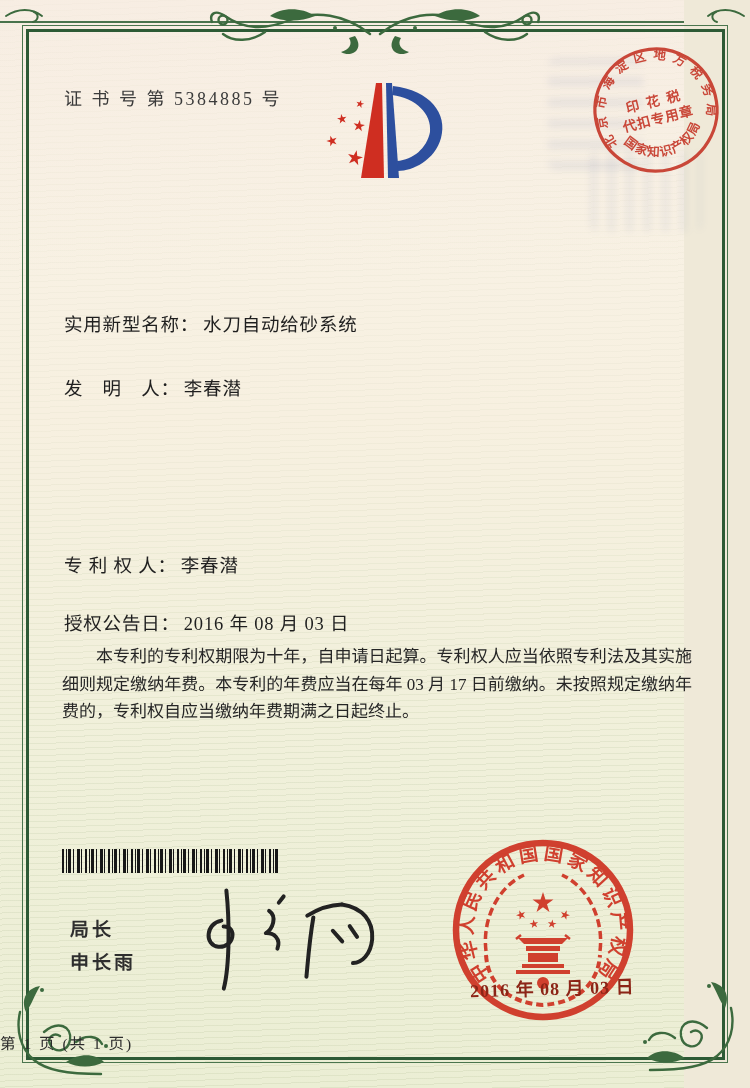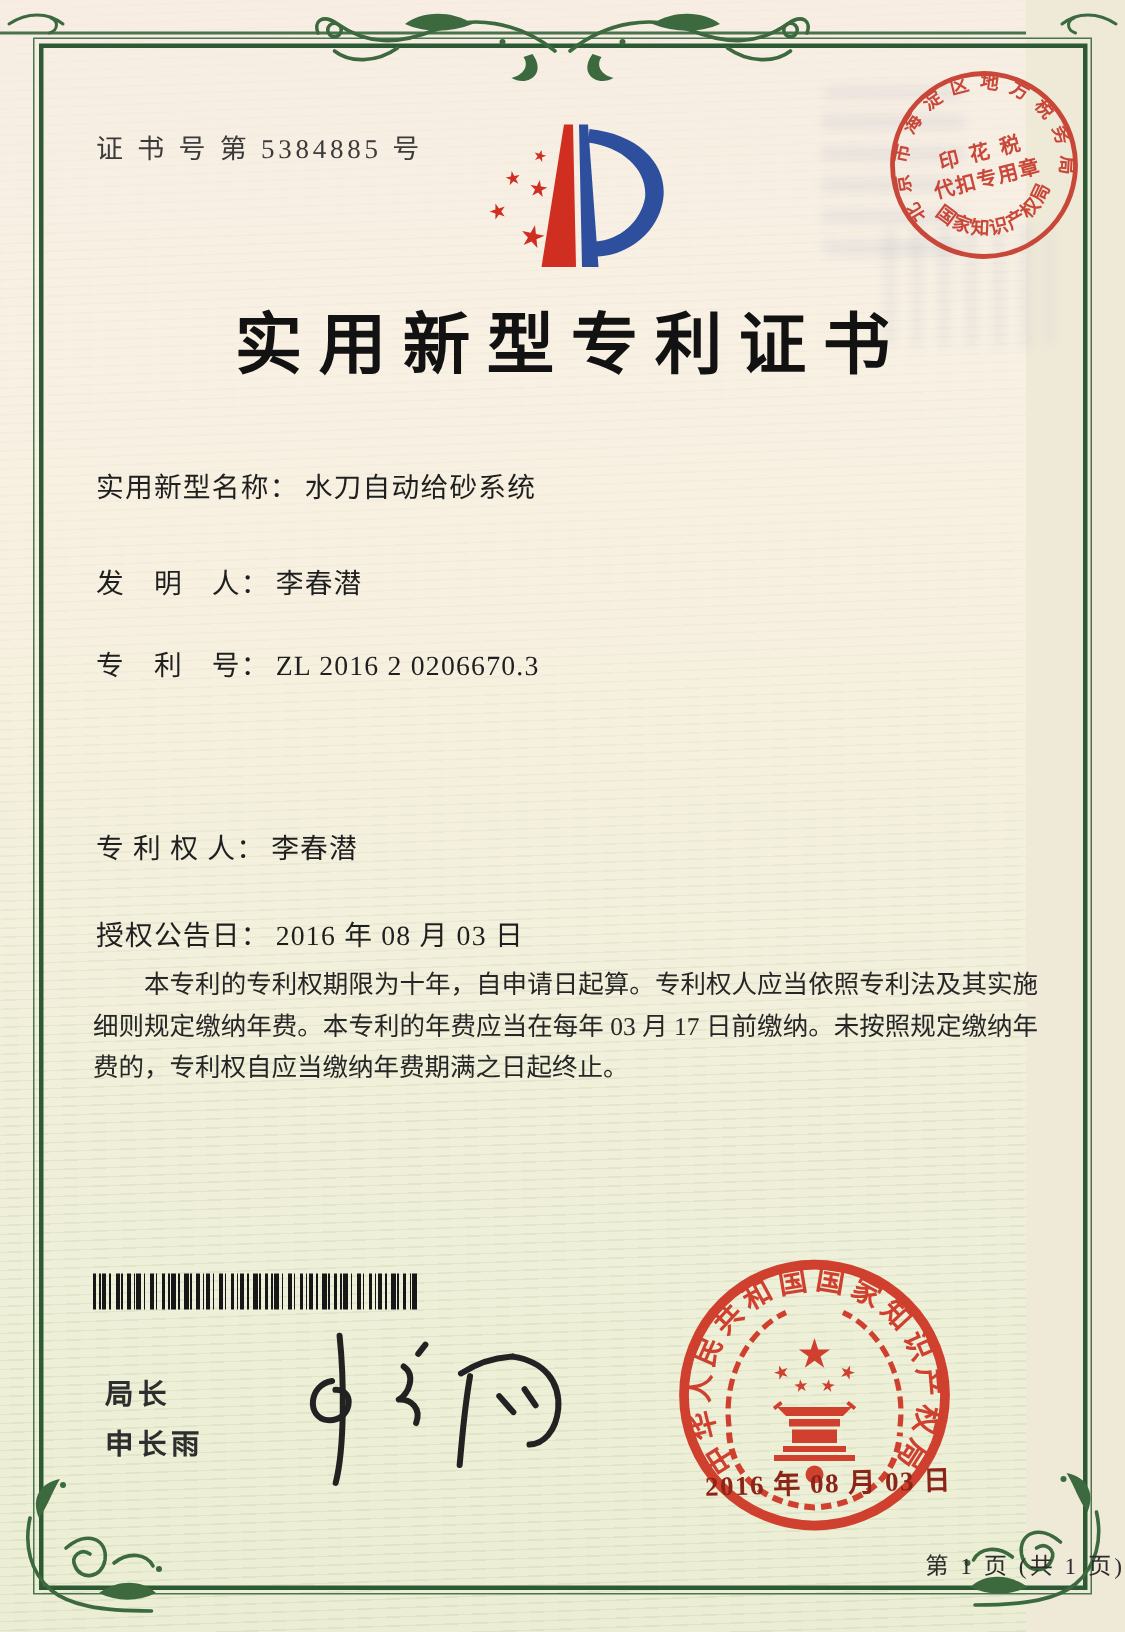--- a/index.html
+++ b/index.html
@@ -43,21 +43,21 @@
           #171717 11px 12px,rgba(0,0,0,0) 12px 15px,
           #171717 15px 18px,rgba(0,0,0,0) 18px 19px,
           #171717 19px 20px,rgba(0,0,0,0) 20px 23px);}
   .director{position:absolute;left:70px;z-index:2;font-size:19px;color:#2e2e2e;
         font-family:"Liberation Sans","DejaVu Sans",sans-serif;font-weight:600;letter-spacing:3px;}
   .dt{top:914px}.dn{top:947px}
   .signature{position:absolute;left:192px;top:880px;z-index:2;transform:rotate(-2deg);}
   .seal{position:absolute;left:448px;top:835px;z-index:2;opacity:.95;}
   .seal-date{position:absolute;left:470px;top:974px;z-index:3;font-size:18px;font-weight:700;
         color:#8c2517;letter-spacing:1px;transform:rotate(-1.5deg);white-space:nowrap;}
-  .footer{position:absolute;left:0;width:750px;top:1031px;z-index:2;text-align:right;
+  .footer{position:absolute;left:0;width:750px;top:1031px;z-index:2;text-align:left;
         font-size:15.5px;letter-spacing:2px;color:#2c2c2c;}
   svg{display:block;}
 </style>
 </head>
 <body>
 
 <div class="page">
 
   <svg width="0" height="0" style="position:absolute">
     <defs>
@@ -137,25 +137,23 @@
     <text font-size="12.5" font-weight="700" fill="#c63a2b" letter-spacing="6.5">
       <textPath href="#ts-top" startOffset="50%" text-anchor="middle">北京市海淀区地方税务局</textPath>
     </text>
     <text font-size="12.5" font-weight="700" fill="#c63a2b" letter-spacing="1">
       <textPath href="#ts-bot" startOffset="50%" text-anchor="middle">国家知识产权局</textPath>
     </text>
     <text x="68" y="64" text-anchor="middle" font-size="13.5" font-weight="700" fill="#c63a2b" letter-spacing="2">印 花 税</text>
     <text x="68" y="82" text-anchor="middle" font-size="13.5" font-weight="700" fill="#c63a2b" letter-spacing="1">代扣专用章</text>
   </svg>
 
-  <div class="title">实用新型专利证书</div>
 
   <div class="field f1"><span class="lab">发　明　人：</span><span>李春潜</span></div>
   <div class="field f0"><span class="lab">实用新型名称：</span><span>水刀自动给砂系统</span></div>
-  <div class="field f2"><span class="lab">专　利　号：</span><span>ZL 2016 2 0206670.3</span></div>
   <div class="field f4"><span class="lab">专 利 权 人：</span><span>李春潜</span></div>
   <div class="field f5"><span class="lab">授权公告日：</span><span>2016 年 08 月 03 日</span></div>
 
   <div class="body-text">
     <p>本专利的专利权期限为十年，自申请日起算。专利权人应当依照专利法及其实施细则规定缴纳年费。本专利的年费应当在每年 03 月 17 日前缴纳。未按照规定缴纳年费的，专利权自应当缴纳年费期满之日起终止。</p>
   </div>
 
   <div class="barcode"></div>
 
   <div class="director dt">局长</div>

